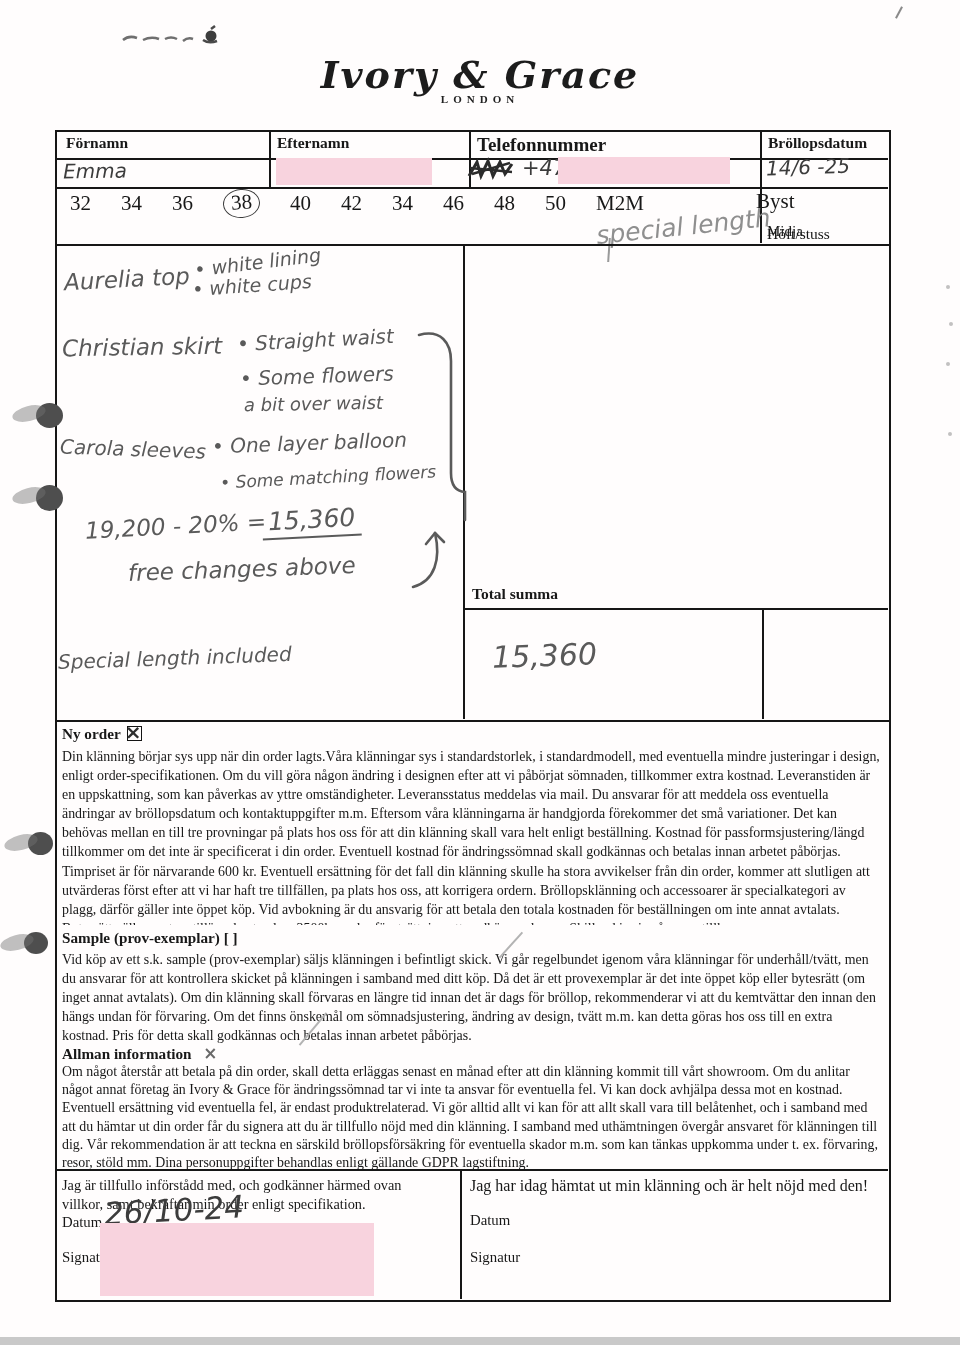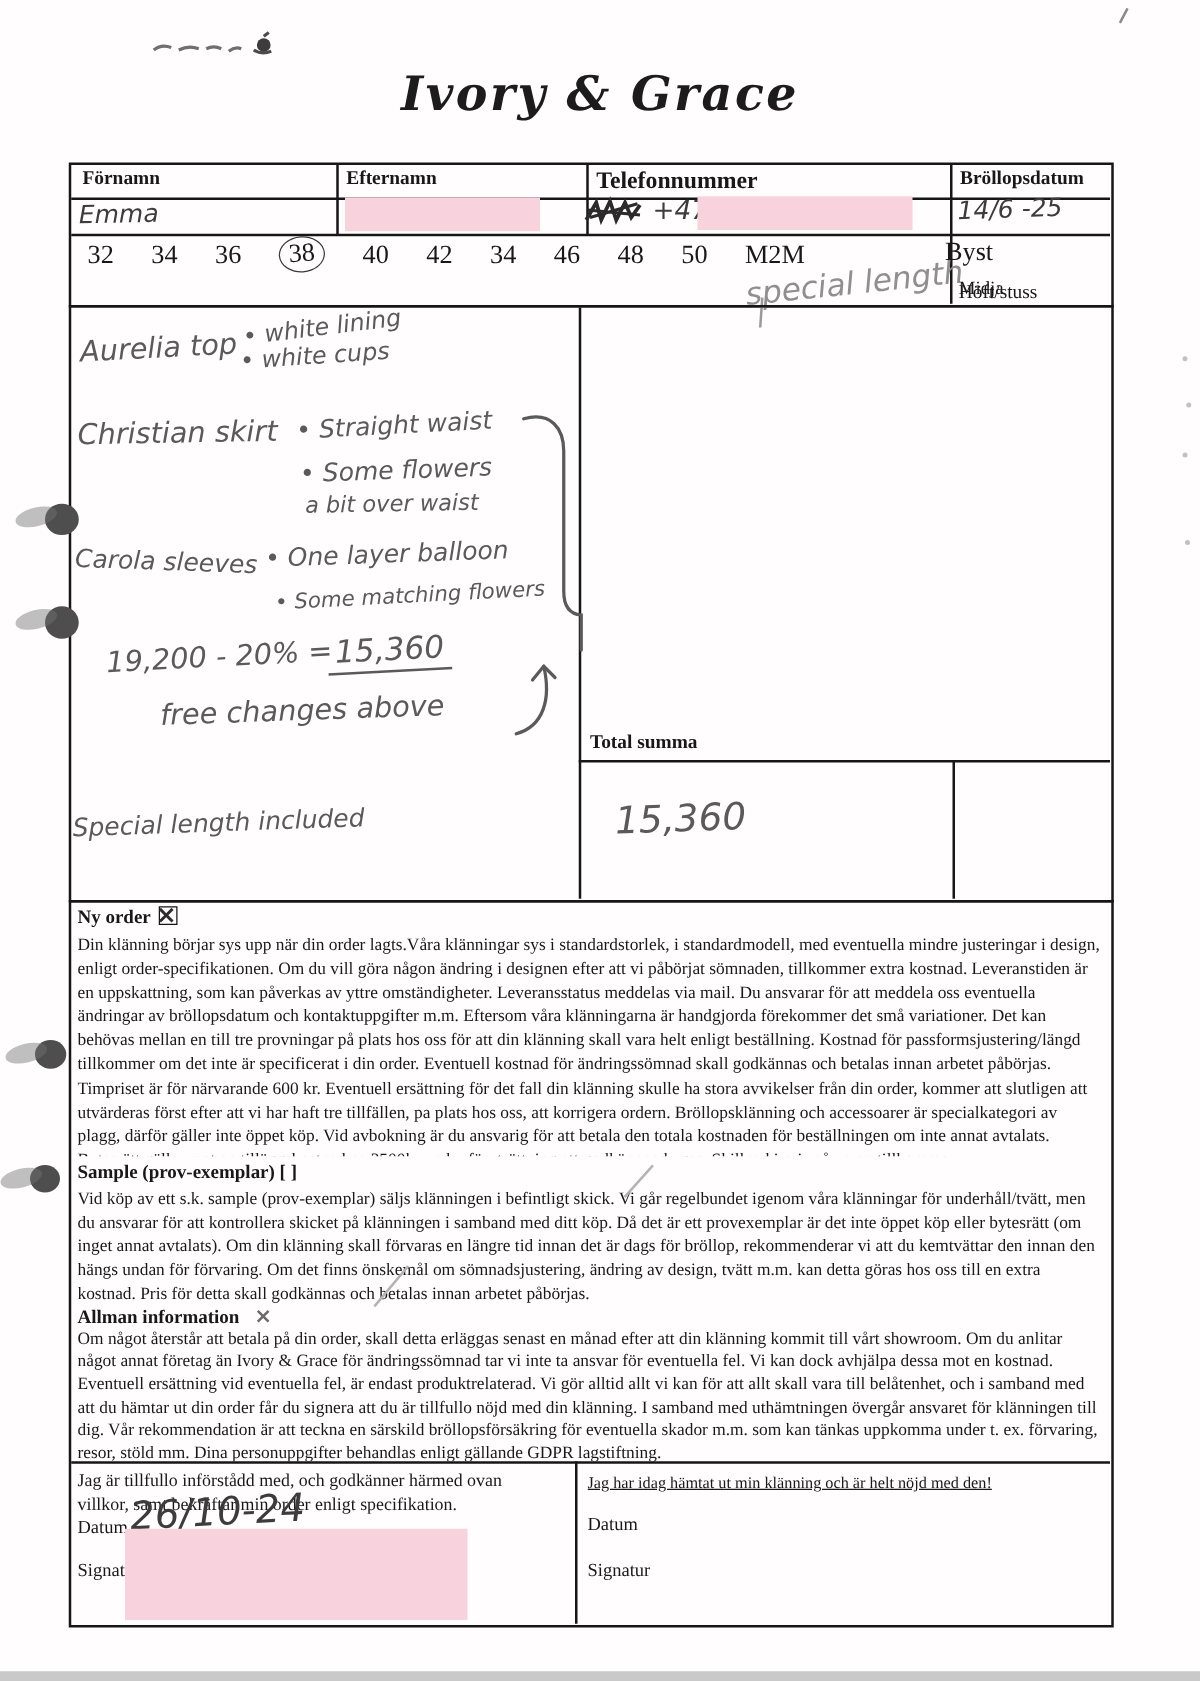--- a/index.html
+++ b/index.html
@@ -37,20 +37,21 @@
   <svg class="abs" style="left:115px;top:26px;" width="130" height="26">
     <path d="M8,14 q6,-5 14,-2 M28,14 q8,-4 16,-1 M50,13 q6,-3 12,0 M68,15 q5,-4 10,-2" stroke="#6f6f6f" stroke-width="2.5" fill="none"></path>
     <circle cx="96" cy="10" r="5.5" fill="#3d3d3d"></circle>
     <path d="M88,14 q6,4 14,1 M96,3 l4,-3" stroke="#4a4a4a" stroke-width="2.5" fill="none"></path>
   </svg>
 
   <div class="abs" style="left:898px;top:6px;width:2px;height:13px;background:#8a8a8a;transform:rotate(28deg);"></div>
 
   <div class="abs" style="left:0;top:52px;width:960px;text-align:center;">
     <div class="logo-name">Ivory &amp; Grace</div>
+    <div class="logo-city">LONDON</div>
   </div>
 
   <div class="frame" style="left:55px;top:130px;width:836px;height:116px;">
     <div class="vline" style="left:212px;top:0;height:56px;"></div>
     <div class="vline" style="left:412px;top:0;height:56px;"></div>
     <div class="vline" style="left:703px;top:0;height:111px;"></div>
     <div class="hline" style="left:0;top:26px;width:831px;"></div>
     <div class="hline" style="left:0;top:55px;width:831px;"></div>
   </div>
 
@@ -145,21 +146,21 @@
     <span class="hand" style="font-size:17px;color:#6a6a6a;margin-left:8px;">×</span>
   </div>
   <div class="para print" style="left:62px;top:1063px;height:106px;line-height:18.2px;">Om något återstår att betala på din order, skall detta erläggas senast en månad efter att din klänning kommit till vårt showroom. Om du anlitar något annat företag än Ivory &amp; Grace för ändringssömnad tar vi inte ta ansvar för eventuella fel. Vi kan dock avhjälpa dessa mot en kostnad. Eventuell ersättning vid eventuella fel, är endast produktrelaterad. Vi gör alltid allt vi kan för att allt skall vara till belåtenhet, och i samband med att du hämtar ut din order får du signera att du är tillfullo nöjd med din klänning. I samband med uthämtningen övergår ansvaret för klänningen till dig. Vår rekommendation är att teckna en särskild bröllopsförsäkring för eventuella skador m.m. som kan tänkas uppkomma under t. ex. förvaring, resor, stöld mm. Dina personuppgifter behandlas enligt gällande GDPR lagstiftning.</div>
 
   <div class="abs print" style="left:62px;top:1176px;width:372px;font-size:14.3px;line-height:19px;">Jag är tillfullo införstådd med, och godkänner härmed ovan villkor, samt bekräftar min order enligt specifikation.</div>
   <div class="abs print" style="left:62px;top:1214px;font-size:14.8px;">Datum</div>
   <div class="abs hand pen" style="left:104px;top:1192px;font-size:31px;transform:rotate(-3deg);white-space:nowrap;">26/10-24</div>
   <div class="abs print" style="left:62px;top:1249px;font-size:14.8px;">Signatur</div>
   <div class="redact" style="left:100px;top:1223px;width:274px;height:73px;"></div>
 
-  <div class="abs print" style="left:470px;top:1176px;width:418px;font-size:13px;line-height:19px;white-space:nowrap;overflow:hidden;text-decoration:underline;">Jag har idag hämtat ut min klänning och är helt nöjd med den!</div>
+  <div class="abs print" style="left:470px;top:1176px;width:418px;font-size:16px;line-height:19px;white-space:nowrap;overflow:hidden;">Jag har idag hämtat ut min klänning och är helt nöjd med den!</div>
   <div class="abs print" style="left:470px;top:1212px;font-size:14.8px;">Datum</div>
   <div class="abs print" style="left:470px;top:1249px;font-size:14.8px;">Signatur</div>
 
   <div class="punch" style="left:36px;top:403px;width:27px;height:25px;"></div>
   <div class="punch" style="left:36px;top:485px;width:27px;height:26px;"></div>
   <div class="punch" style="left:28px;top:832px;width:25px;height:23px;"></div>
   <div class="punch" style="left:24px;top:932px;width:24px;height:22px;"></div>
 
   <div class="dot-art" style="left:946px;top:285px;"></div>
   <div class="dot-art" style="left:949px;top:322px;"></div>

